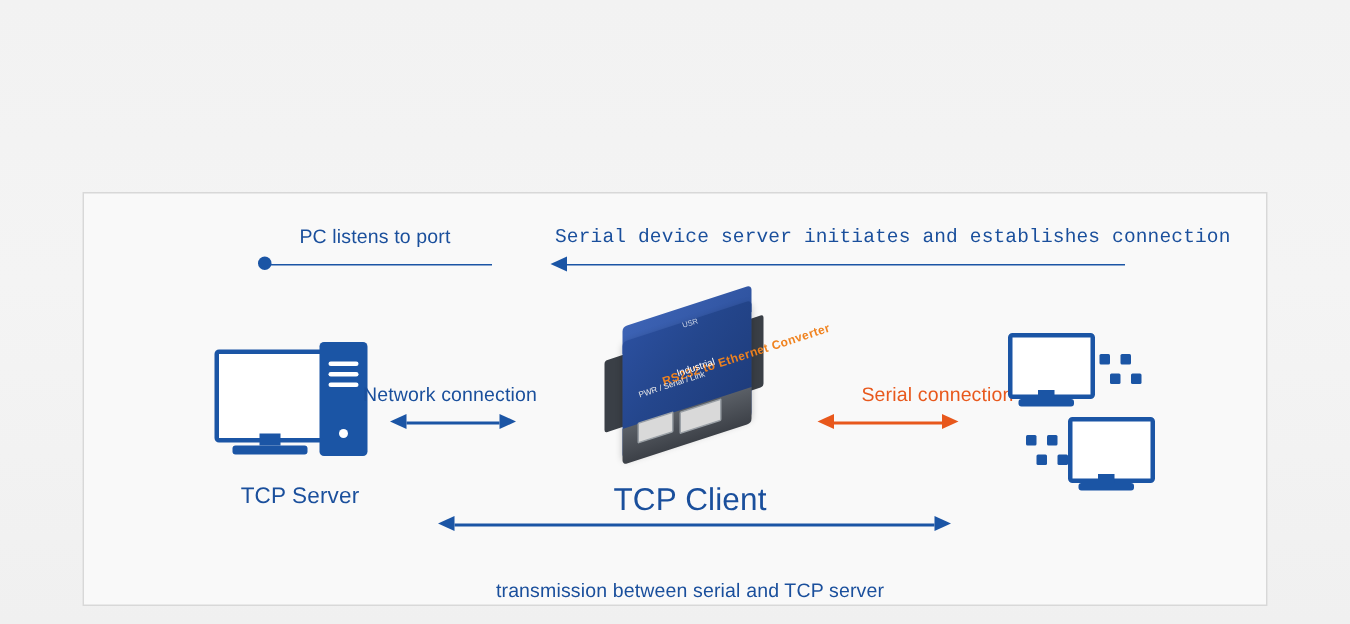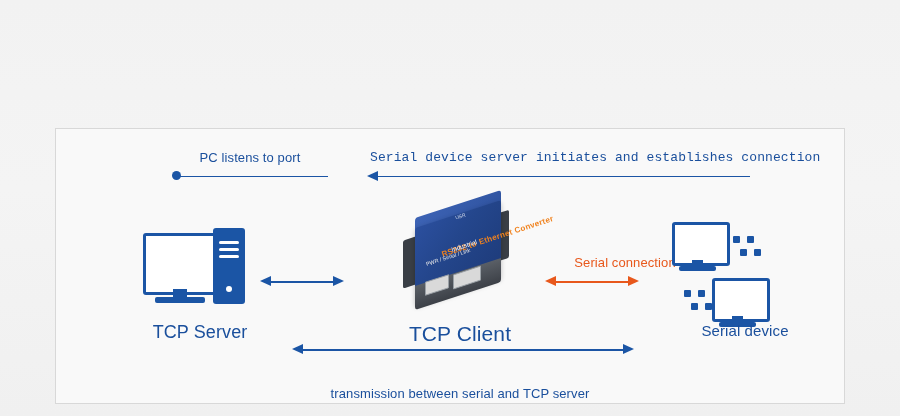--- a/index.html
+++ b/index.html
@@ -231,22 +231,23 @@
   <div class="pc-monitor" style="left:143px; top:233px; width:74px; height:56px;"></div>
   <div class="pc-neck" style="left:173px; top:289px; width:14px; height:8px;"></div>
   <div class="pc-base" style="left:155px; top:297px; width:50px; height:6px;"></div>
 
   <div class="tower" style="left:213px; top:228px; width:32px; height:76px;"></div>
   <div class="tower-line" style="left:219px; top:241px; width:20px;"></div>
   <div class="tower-line" style="left:219px; top:248px; width:20px;"></div>
   <div class="tower-line" style="left:219px; top:255px; width:20px;"></div>
   <div class="tower-dot" style="left:226px; top:286px;"></div>
 
-  <div class="txt center" style="left:120px; top:322px; width:160px; font-size:18px;">TCP Server</div>
-
+  <div class="txt center" style="left:120px; top:322px; width:160px; font-size:15px;">TCP Server</div>
+
+  <div class="txt center" style="left:200px; top:255px; width:200px;">Network connection</div>
   <div class="hline" style="left:271px; top:281px; width:62px;"></div>
   <div class="arrow-left" style="left:260px; top:276px;"></div>
   <div class="arrow-right" style="left:333px; top:276px;"></div>
 
   <div class="device-wrap">
     <div class="dev-bracket" style="left:8px; top:40px; width:16px; height:48px; transform:skewY(-18deg);"></div>
     <div class="dev-bracket" style="left:100px; top:14px; width:14px; height:48px; transform:skewY(-18deg);"></div>
 
     <div class="dev-top"></div>
     <div class="dev-body"></div>
@@ -279,21 +280,20 @@
   <div class="sq" style="left:733px; top:236px; width:7px; height:7px;"></div>
   <div class="sq" style="left:747px; top:236px; width:7px; height:7px;"></div>
   <div class="sq" style="left:740px; top:249px; width:7px; height:7px;"></div>
   <div class="sq" style="left:754px; top:249px; width:7px; height:7px;"></div>
 
   <div class="sq" style="left:684px; top:290px; width:7px; height:7px;"></div>
   <div class="sq" style="left:698px; top:290px; width:7px; height:7px;"></div>
   <div class="sq" style="left:691px; top:303px; width:7px; height:7px;"></div>
   <div class="sq" style="left:705px; top:303px; width:7px; height:7px;"></div>
 
-  <div class="txt center" style="left:655px; top:322px; width:180px; font-size:15px;">Serial device</div>
 
   <div class="hline" style="left:303px; top:349px; width:320px;"></div>
   <div class="arrow-left" style="left:292px; top:344px;"></div>
   <div class="arrow-right" style="left:623px; top:344px;"></div>
 
   <div class="txt center" style="left:255px; top:386px; width:410px;">transmission between serial and TCP server</div>
 
 </div>
 
 </body></html>

